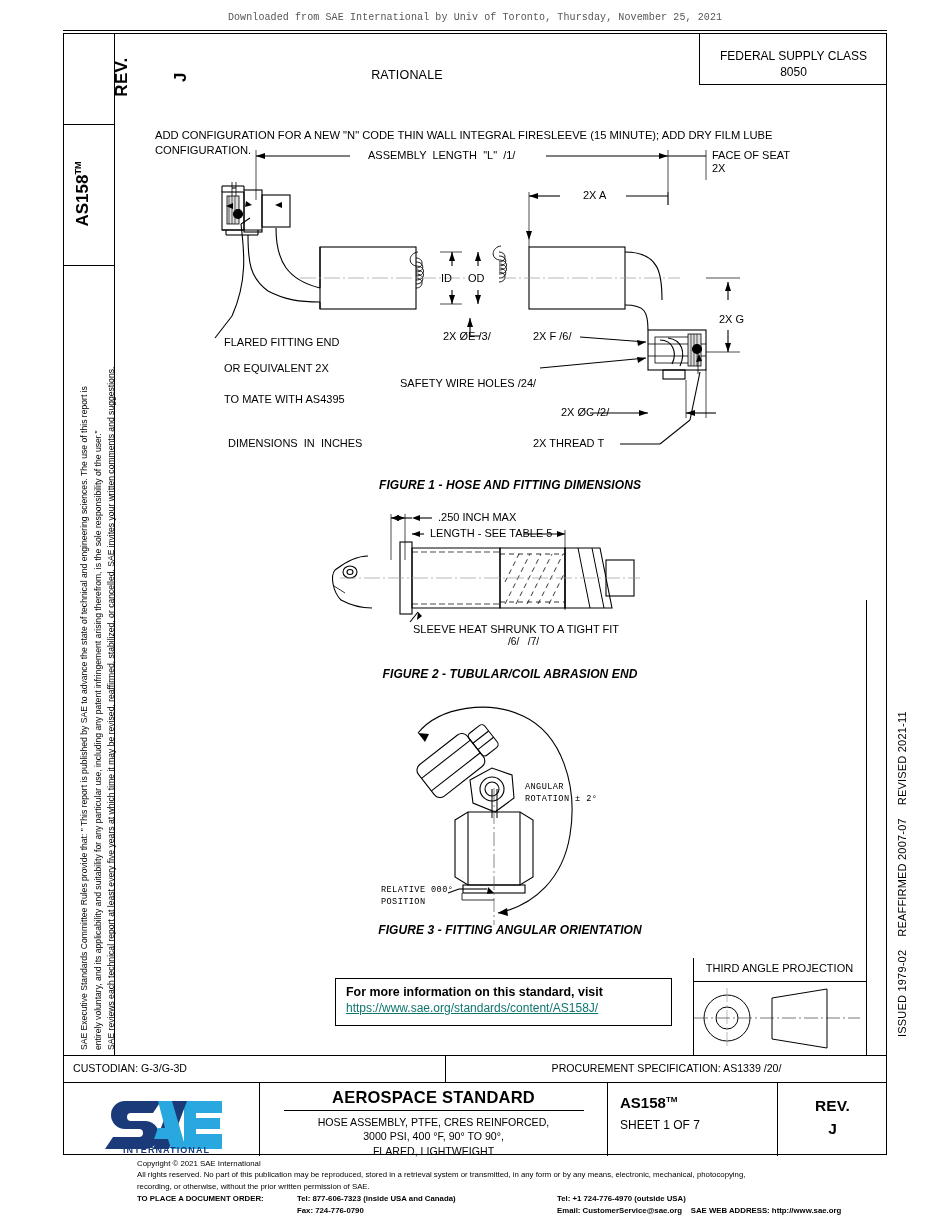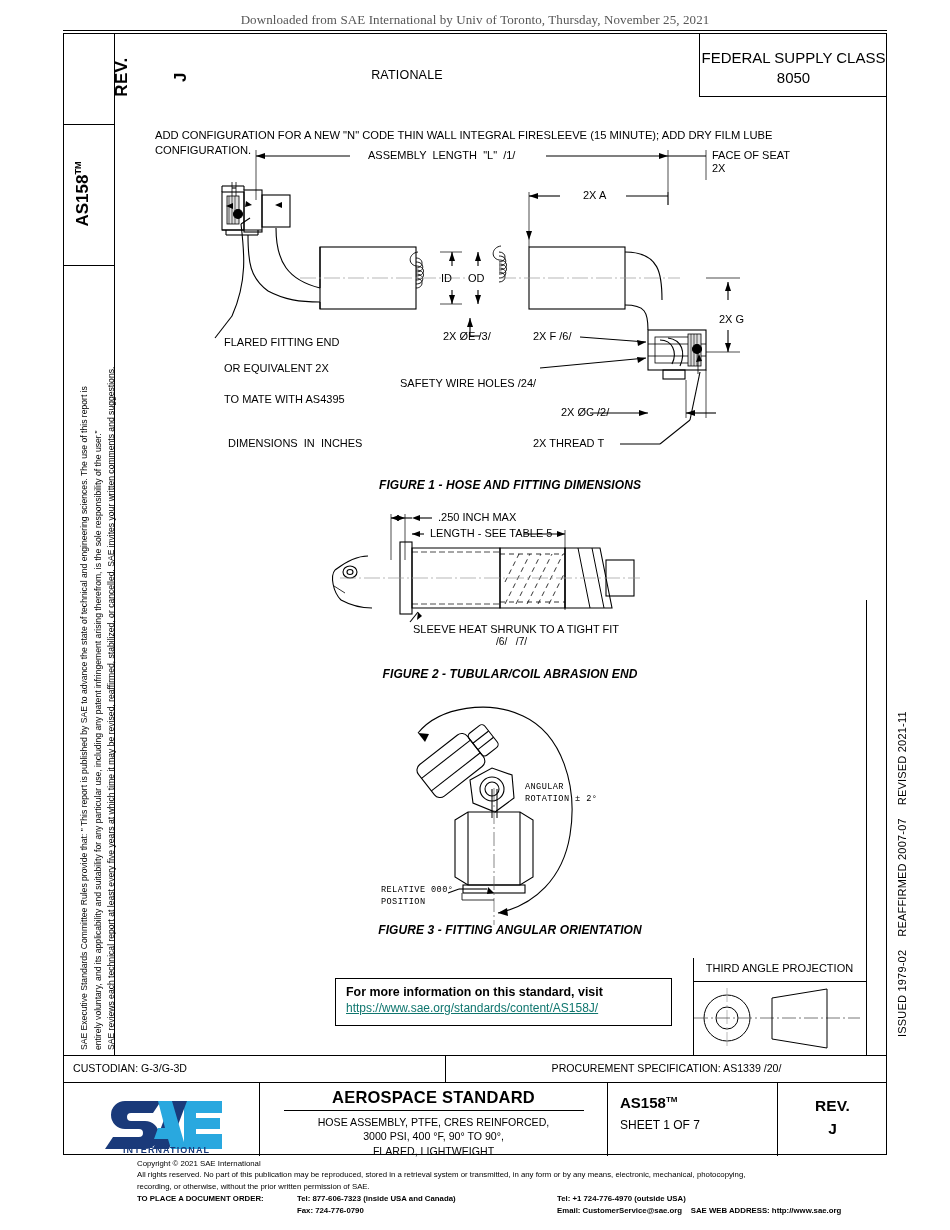--- a/index.html
+++ b/index.html
@@ -13,22 +13,22 @@
     font-family: "Liberation Sans", sans-serif;
     color: #000;
     overflow: hidden;
   }
   .page { position: absolute; left: 0; top: 0; width: 950px; height: 1230px; }
 
   
   .dl-banner {
     position: absolute; left: 0; top: 12px; width: 950px;
     text-align: center;
-    font-family: Liberation Serif, serif;
-    font-size: 13px; color: #555;
+    font-family: Liberation Mono, monospace;
+    font-size: 10px; color: #555;
     letter-spacing: .1px;
   }
   .dl-rule {
     position: absolute; left: 63px; top: 30px; width: 824px; height: 1px;
     background: #000;
   }
 
   
   .frame-outer {
     position: absolute; left: 63px; top: 33px;
@@ -91,24 +91,24 @@
   .dates {
     left: 884px; top: 1050px;
     transform: rotate(-90deg);
     width: 452px;
     font-size: 11px; letter-spacing: .2px;
   }
   .dates span { display: inline-block; }
 
   
   .fsc-box {
-    position: absolute; left: 699px; top: 33px; width: 188px; height: 64px;
+    position: absolute; left: 699px; top: 33px; width: 188px; height: 52px;
     border-left: 1.6px solid #000; border-bottom: 1.6px solid #000;
     text-align: center; padding-top: 15px;
-    font-size: 15px; line-height: 1.35;
+    font-size: 12px; line-height: 1.35;
   }
   .rationale-title {
     position: absolute; left: 115px; top: 68px; width: 584px;
     text-align: center; font-size: 12.5px; letter-spacing: .2px;
   }
   .rationale-body {
     position: absolute; left: 155px; top: 104px; width: 700px;
     font-size: 11.2px; line-height: 1.32; margin-top: 24px;
   }
 
@@ -117,21 +117,21 @@
     position: absolute; text-align: center;
     font-size: 12px; font-weight: bold; font-style: italic;
     letter-spacing: .1px;
   }
   #cap1 { left: 230px; top: 478px; width: 560px; }
   #cap2 { left: 230px; top: 667px; width: 560px; }
   #cap3 { left: 230px; top: 923px; width: 560px; }
 
   
   .dtxt { position: absolute; font-size: 11px; white-space: pre; line-height: 1.22; }
-  .dtxt-s { position: absolute; font-size: 10.2px; white-space: pre; line-height: 1.22; }
+  .dtxt-s { position: absolute; font-size: 10.2px; white-space: pre; line-height: 1.22; margin-left: 12px; }
   .mono { position: absolute; font-family: "Liberation Mono", monospace;
           font-size: 8.6px; white-space: pre; line-height: 1.45; letter-spacing: .4px; }
 
   svg { display: block; }
   .draw { position: absolute; left: 0; top: 0; overflow: visible; }
 
   
   .info-box {
     position: absolute; left: 335px; top: 978px; width: 337px; height: 48px;
     border: 1.4px solid #000; background: #fff;

